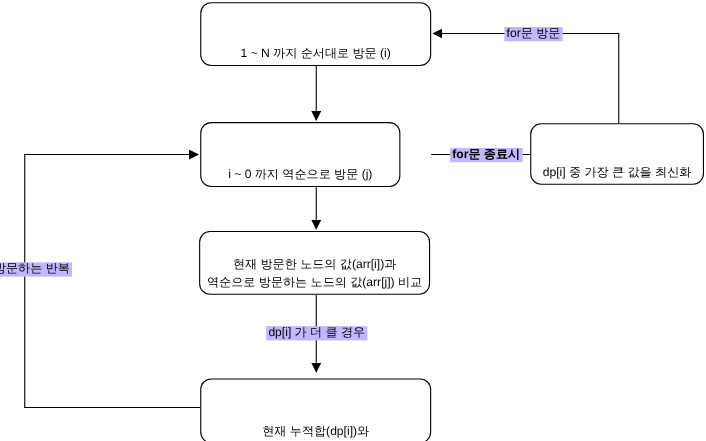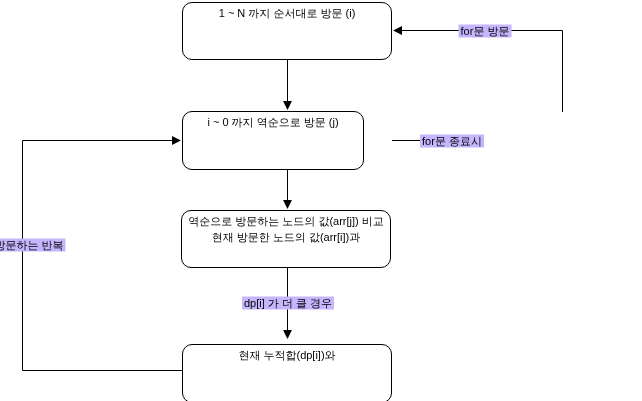--- a/index.html
+++ b/index.html
@@ -14,21 +14,21 @@
   }
   .node {
     position: absolute;
     box-sizing: border-box;
     border: 1px solid var(--stroke, #000000);
     border-radius: 10px;
     background: #ffffff;
     display: flex;
     flex-direction: column;
     align-items: center;
-    justify-content: flex-start;
+    justify-content: flex-end;
     text-align: center;
     font-size: 11px;
     line-height: 16px;
     padding: 2px 6px;
     z-index: 1;
   }
   .edge-layer {
     position: absolute;
     left: 0; top: 0;
     width: 642px; height: 401px;
@@ -62,41 +62,44 @@
 
   <div class="node" style="left:182px; top:2px; width:210px; height:58px;">
     <div>1 ~ N 까지 순서대로 방문 (i)</div>
   </div>
 
   <div class="node" style="left:182px; top:111px; width:182px; height:59px;">
     <div>i ~ 0 까지 역순으로 방문 (j)</div>
   </div>
 
   <div class="node" style="left:181px; top:210px; width:210px; height:58px;">
+    <div>현재 방문한 노드의 값(arr[i])과</div>
     <div>역순으로 방문하는 노드의 값(arr[j]) 비교</div>
-    <div>현재 방문한 노드의 값(arr[i])과</div>
   </div>
 
   <div class="node" style="left:182px; top:344px; width:210px; height:59px;">
     <div>현재 누적합(dp[i])와</div>
   </div>
 
+  <div class="node" style="left:482px; top:112px; width:158px; height:56px;">
+    <div>dp[i] 중 가장 큰 값을 최신화</div>
+  </div>
 
   <svg class="edge-layer" width="642" height="401" viewBox="0 0 642 401">
     <defs>
       <marker id="arrow" viewBox="0 0 10 10" refX="9" refY="5" markerWidth="9" markerHeight="9" orient="auto-start-reverse">
         <path d="M0 0 L10 5 L0 10 z"></path>
       </marker>
     </defs>
     <path d="M287.5 60 L287.5 109" marker-end="url(#arrow)"></path>
     <path d="M287.5 170 L287.5 208" marker-end="url(#arrow)"></path>
     <path d="M287.5 268 L287.5 338" marker-end="url(#arrow)"></path>
     <path d="M182 370.5 L22.5 370.5 L22.5 140.5 L180 140.5" marker-end="url(#arrow)"></path>
     <path d="M392 140.5 L482 140.5"></path>
     <path d="M562.5 112 L562.5 30.5 L394 30.5" marker-end="url(#arrow)"></path>
   </svg>
 
   <div class="edge-label" style="left:485px; top:31px;">for문 방문</div>
-  <div class="edge-label" style="left:452px; top:141px;">for문 종료시</div>
+  <div class="edge-label" style="left:442px; top:141px;font-weight:bold;">for문 종료시</div>
   <div class="edge-label" style="left:29px; top:245px;">방문하는 반복</div>
   <div class="edge-label" style="left:288px; top:303px;text-align:center;">dp[i] 가 더 클 경우</div>
 
 </div>
 
 </body></html>

